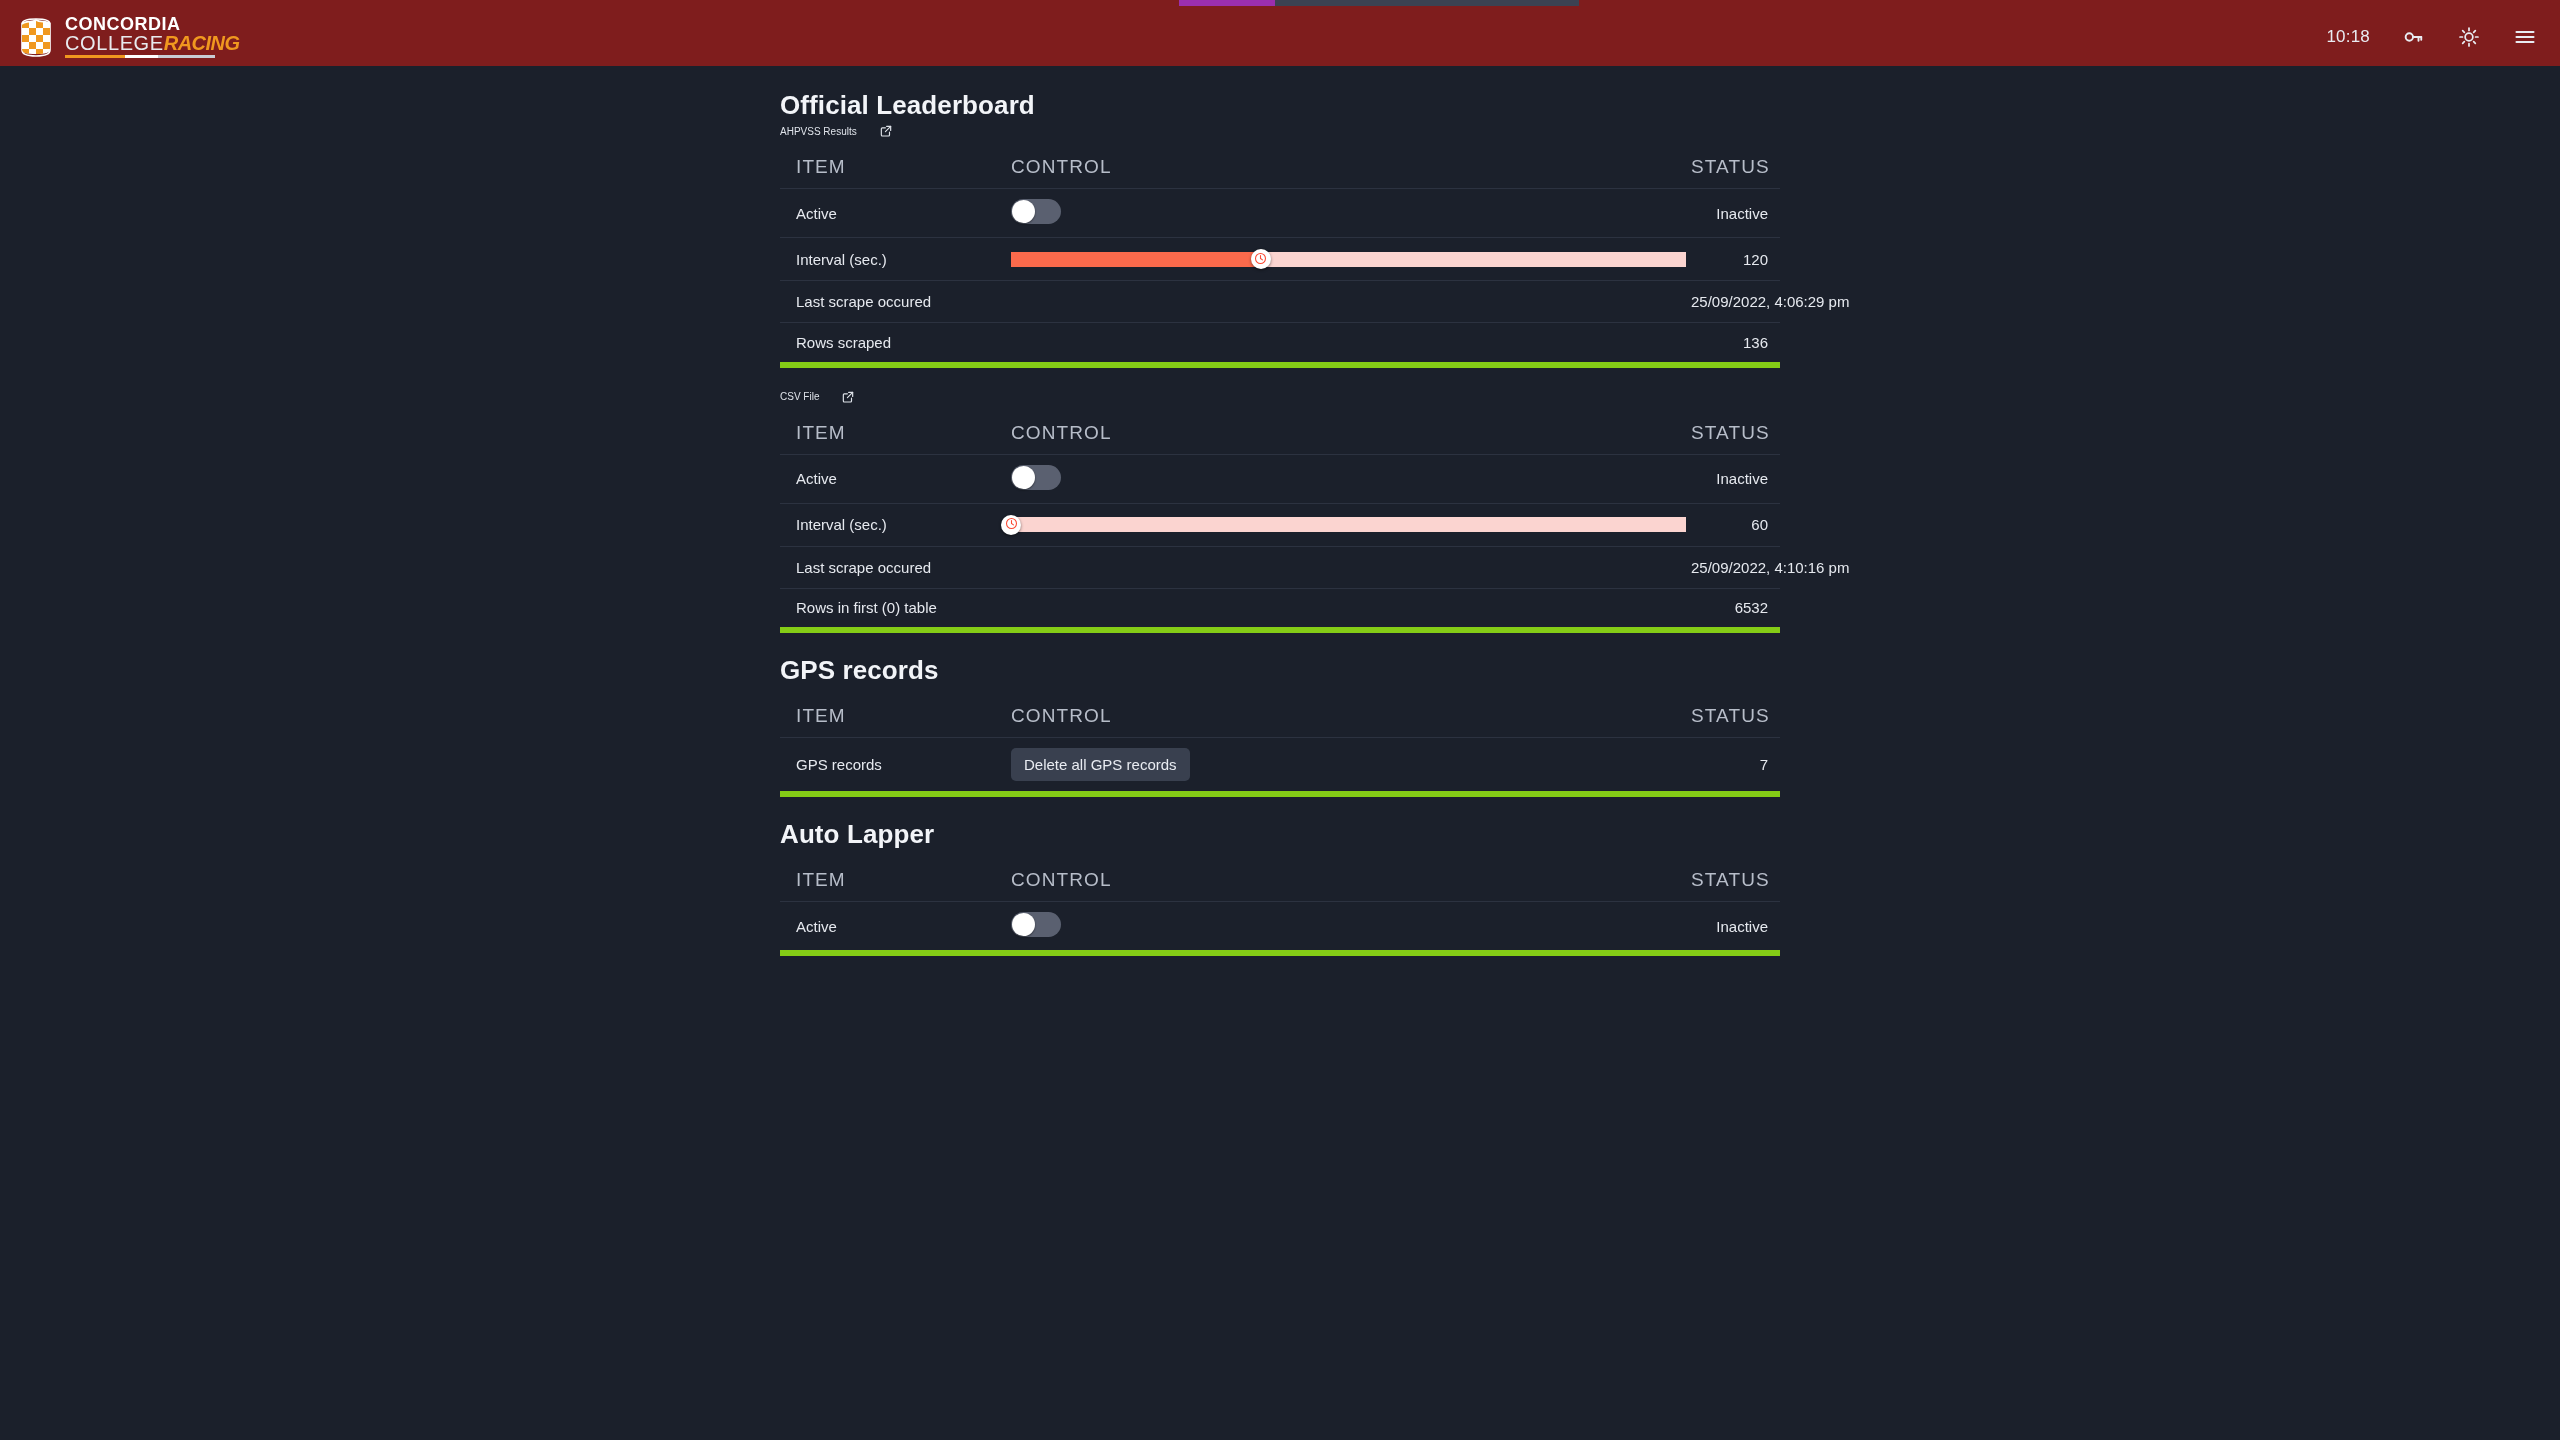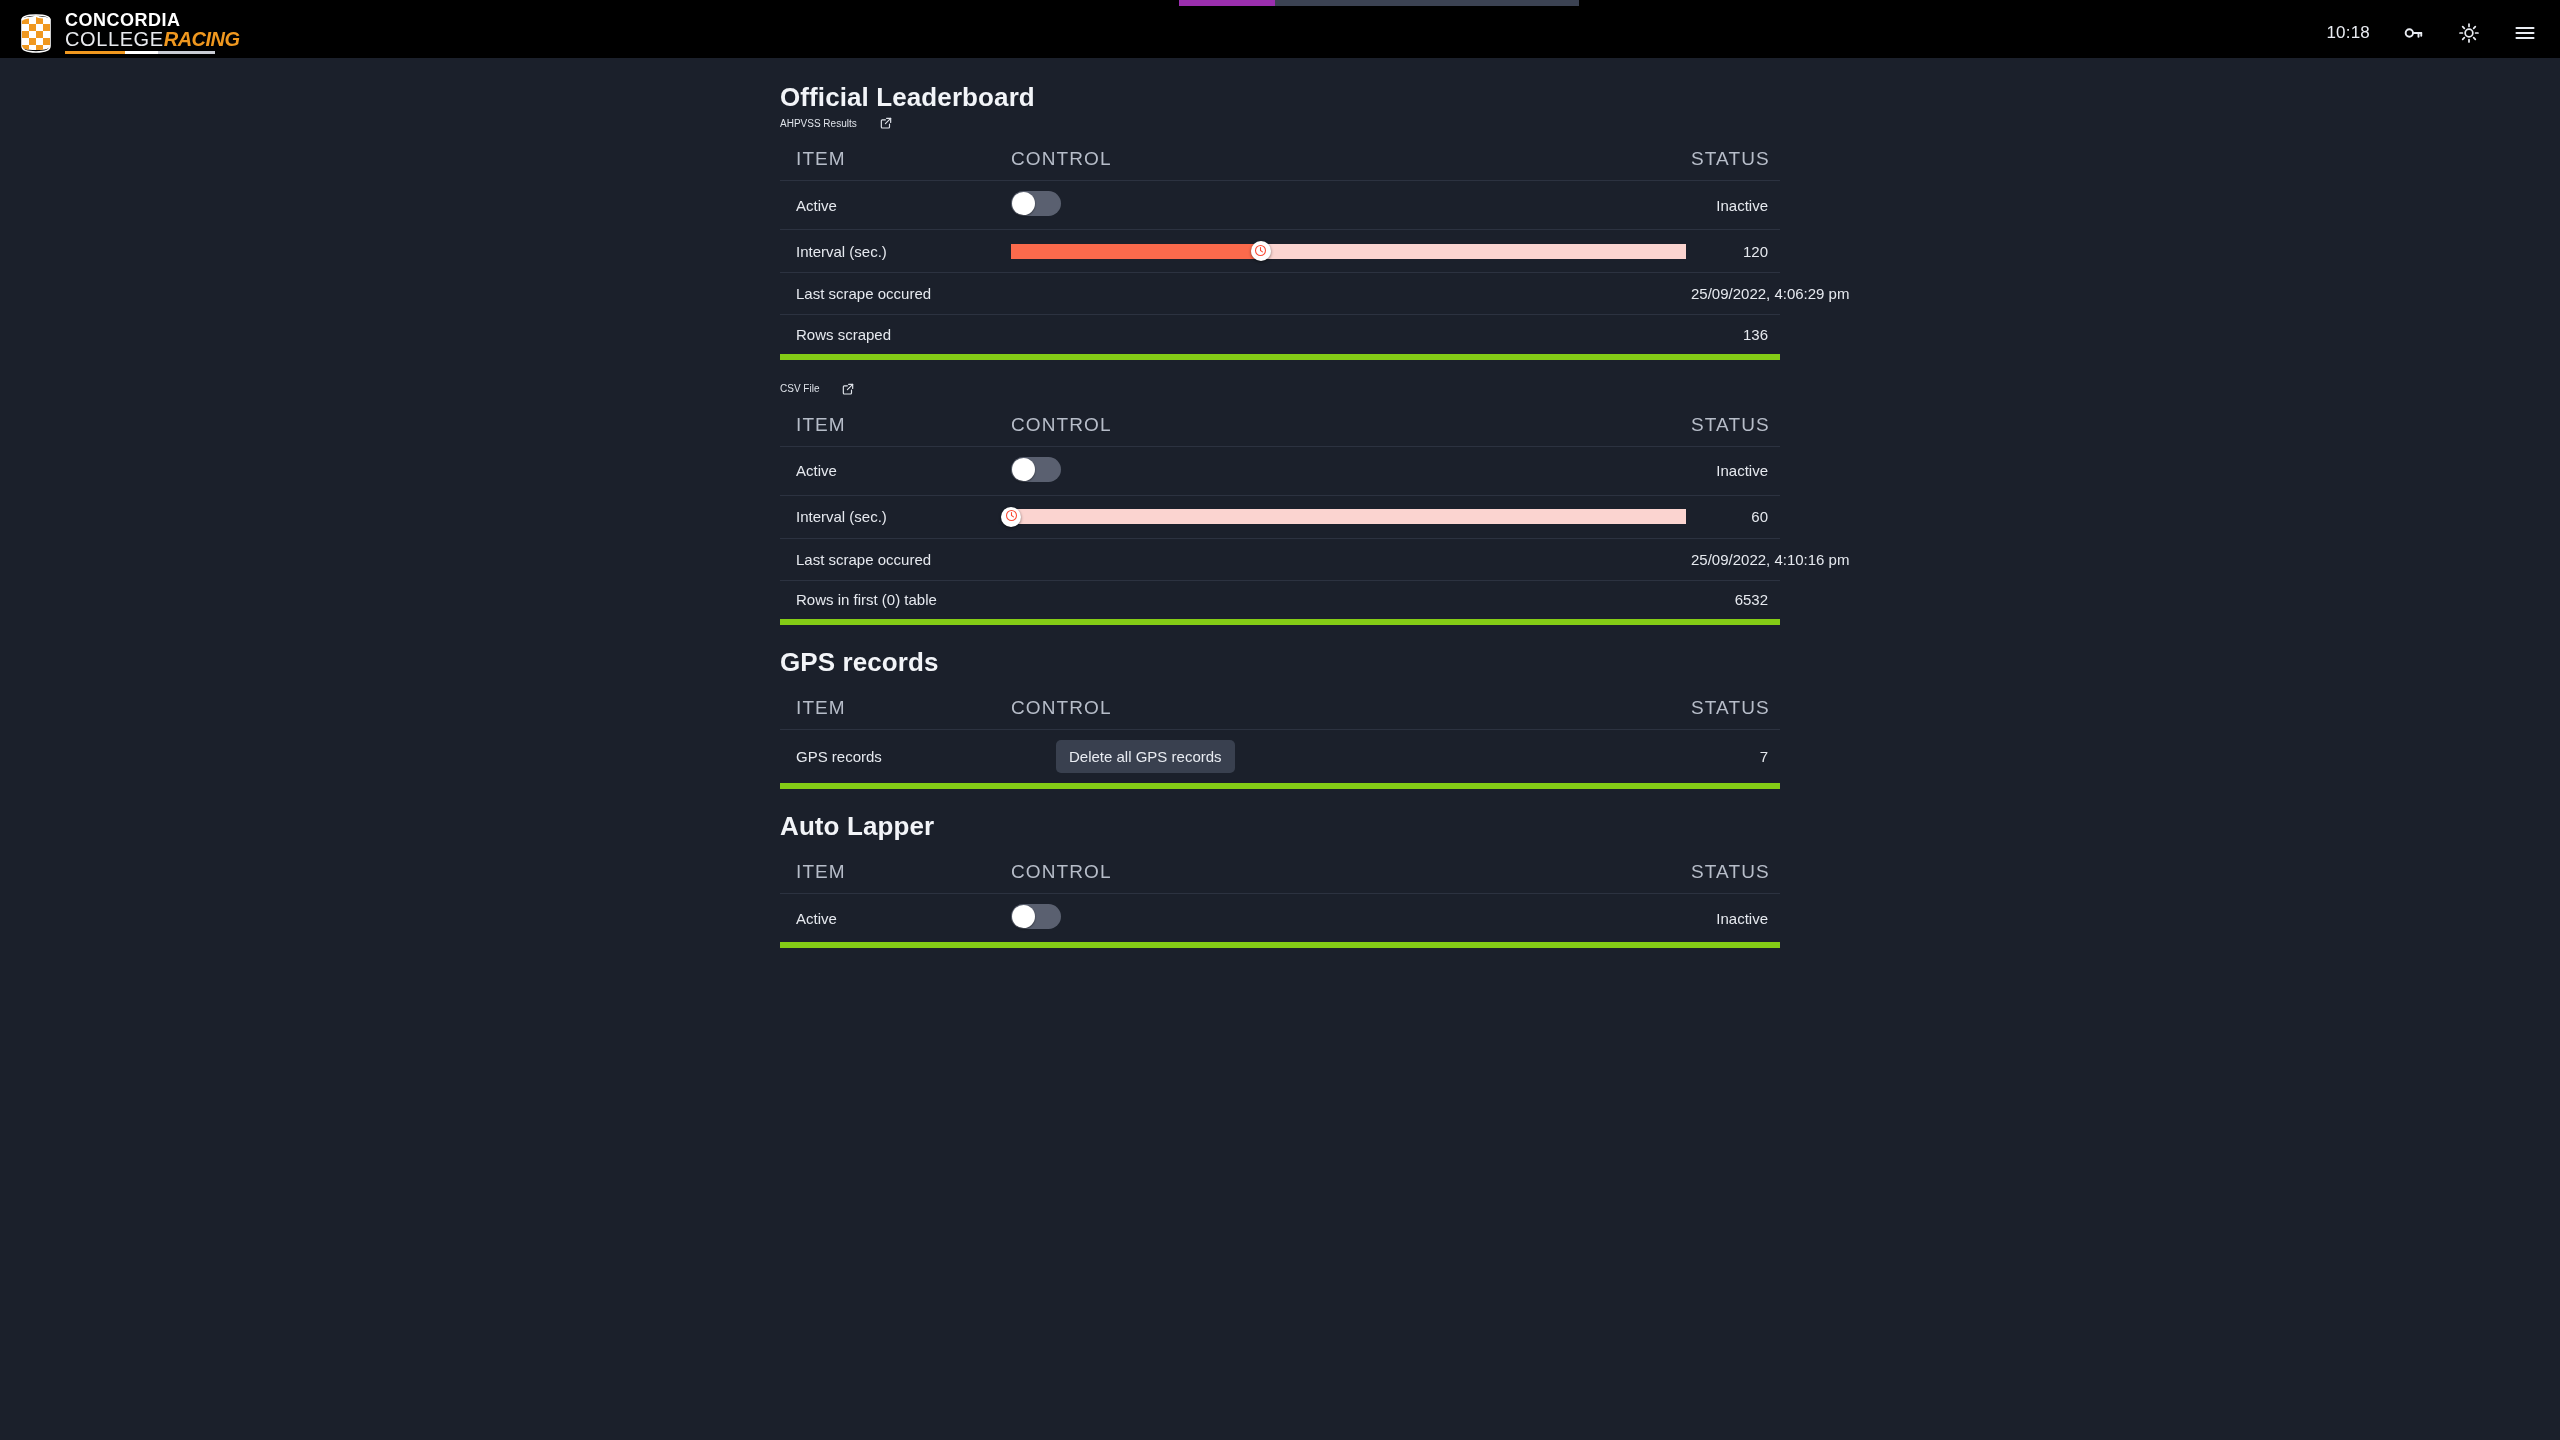--- a/index.html
+++ b/index.html
@@ -24,22 +24,22 @@
   }
   .top-progress .bar {
     height: 100%;
     width: 24%;
     background: #9b2fae;
   }
 
   
   .topbar {
     position: relative;
-    height: 58px;
-    background: #000000;
+    height: 66px;
+    background: #7f1d1d;
     display: flex;
     align-items: center;
     justify-content: space-between;
     padding: 8px 22px 0 16px;
   }
 
   .logo {
     display: flex;
     align-items: center;
     gap: 9px;
@@ -226,21 +226,20 @@
   
   .btn {
     background: #39404f;
     color: #e9ecf2;
     border: none;
     border-radius: 5px;
     font-size: 15px;
     font-family: "Liberation Sans", sans-serif;
     padding: 8px 13px;
     cursor: pointer;
-    margin-left: 45px;
   }
 </style>
 </head>
 <body>
 
 <div class="top-progress">
   <div class="bar"></div>
 </div>
 
 <div class="topbar">

